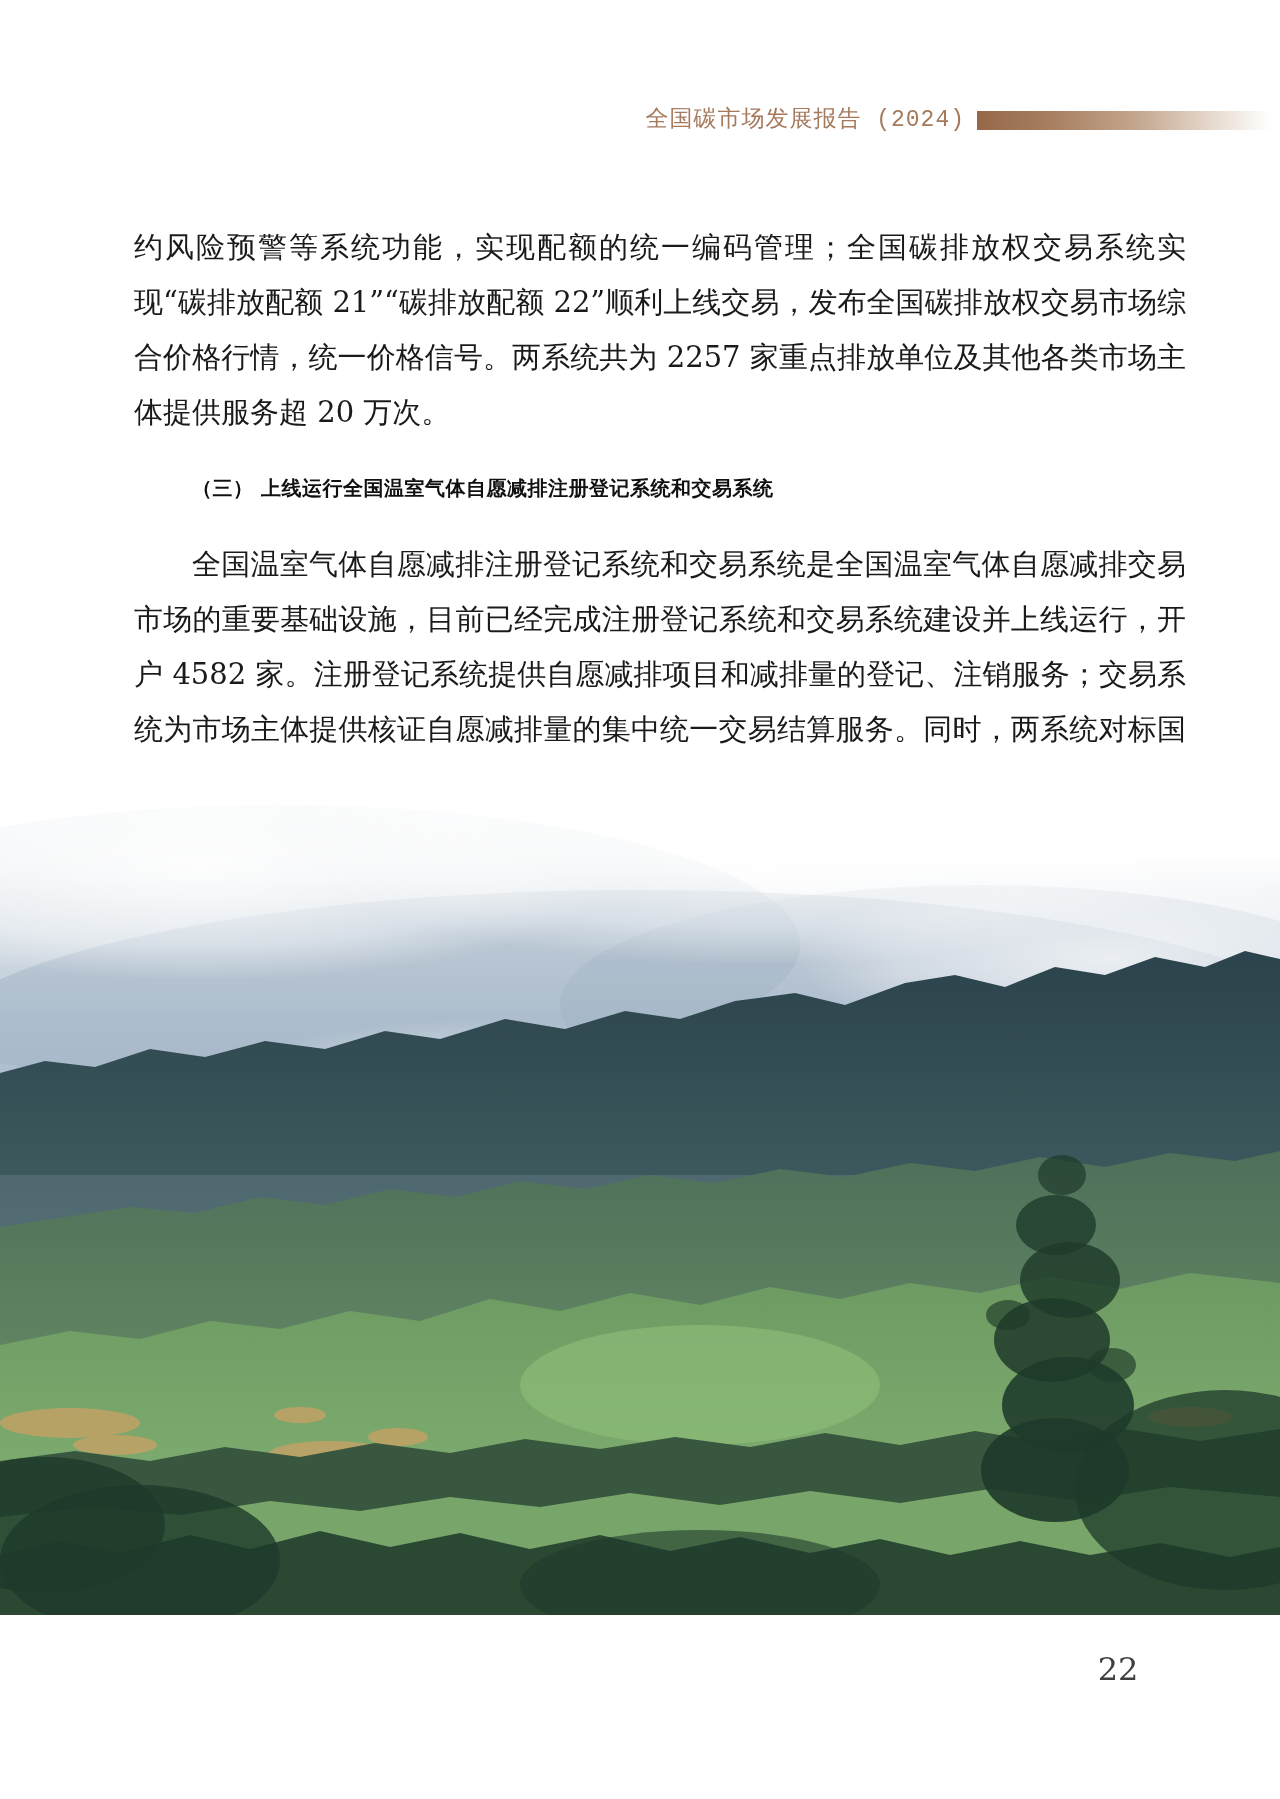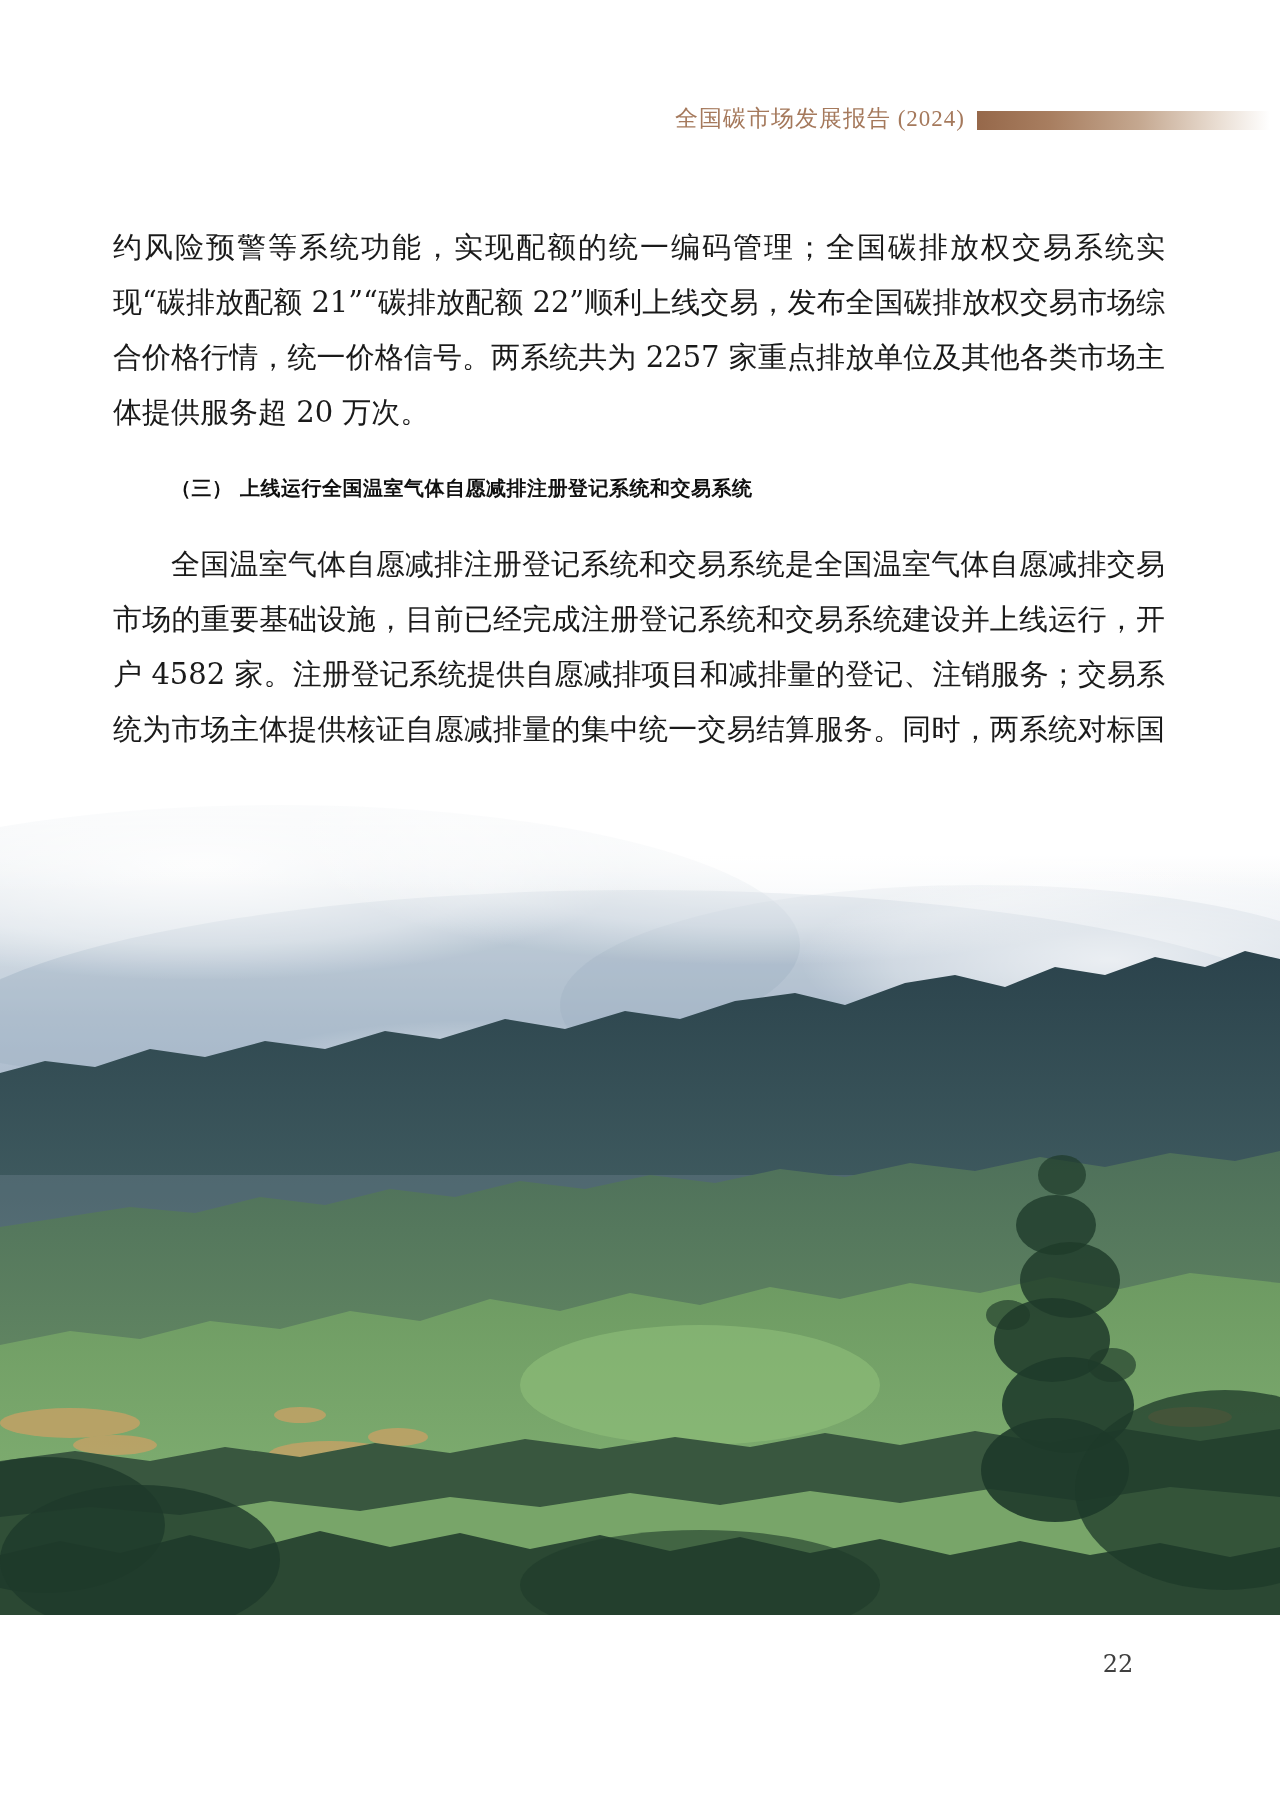--- a/index.html
+++ b/index.html
@@ -4,46 +4,46 @@
 <style>
   html,body{margin:0;padding:0;background:#ffffff;}
   .page{
     position:relative;width:1280px;height:1799px;background:#ffffff;
     overflow:hidden;font-family:"DejaVu Serif","Liberation Serif",serif;
   }
   
   .hdr-title{
     position:absolute;top:103px;right:315px;
     font-size:23px;letter-spacing:1px;color:#a5795c;white-space:nowrap;
-    font-family:Liberation Serif, serif;
+    font-family:Liberation Mono, monospace;
   }
   .hdr-bar{
     position:absolute;top:111px;left:977px;width:293px;height:19px;
     background:linear-gradient(90deg,#96684a 0%,#a87e60 25%,#c4a78f 55%,#e9ddd2 82%,#ffffff 100%);
   }
   
   .copy{
-    position:absolute;left:113px;top:220px;width:1052px;
+    position:absolute;left:134px;top:220px;width:1052px;
     color:#1a1a1a;font-size:29px;line-height:55px;text-align:justify;
   }
   .copy p{margin:0;}
   .copy p.indent{text-indent:58px;}
   .sec-heading{
     margin:21px 0 21px 0;font-size:20px;font-weight:bold;color:#101010;
     text-indent:58px;letter-spacing:.5px;line-height:55px;
   }
   
   .photo{
     position:absolute;left:0;top:755px;width:1280px;height:860px;margin:0;
   }
   .photo svg{display:block;width:100%;height:100%;}
   
   .page-num{
     position:absolute;top:1650px;left:1087px;width:62px;text-align:center;
-    font-size:24px;color:#3f3f3f;
+    font-size:32px;color:#3f3f3f;
   }
 </style>
 </head>
 <body>
 
 <div class="page">
 
   <header>
     <span class="hdr-title">全国碳市场发展报告 (2024)</span>
     <span class="hdr-bar"></span>

